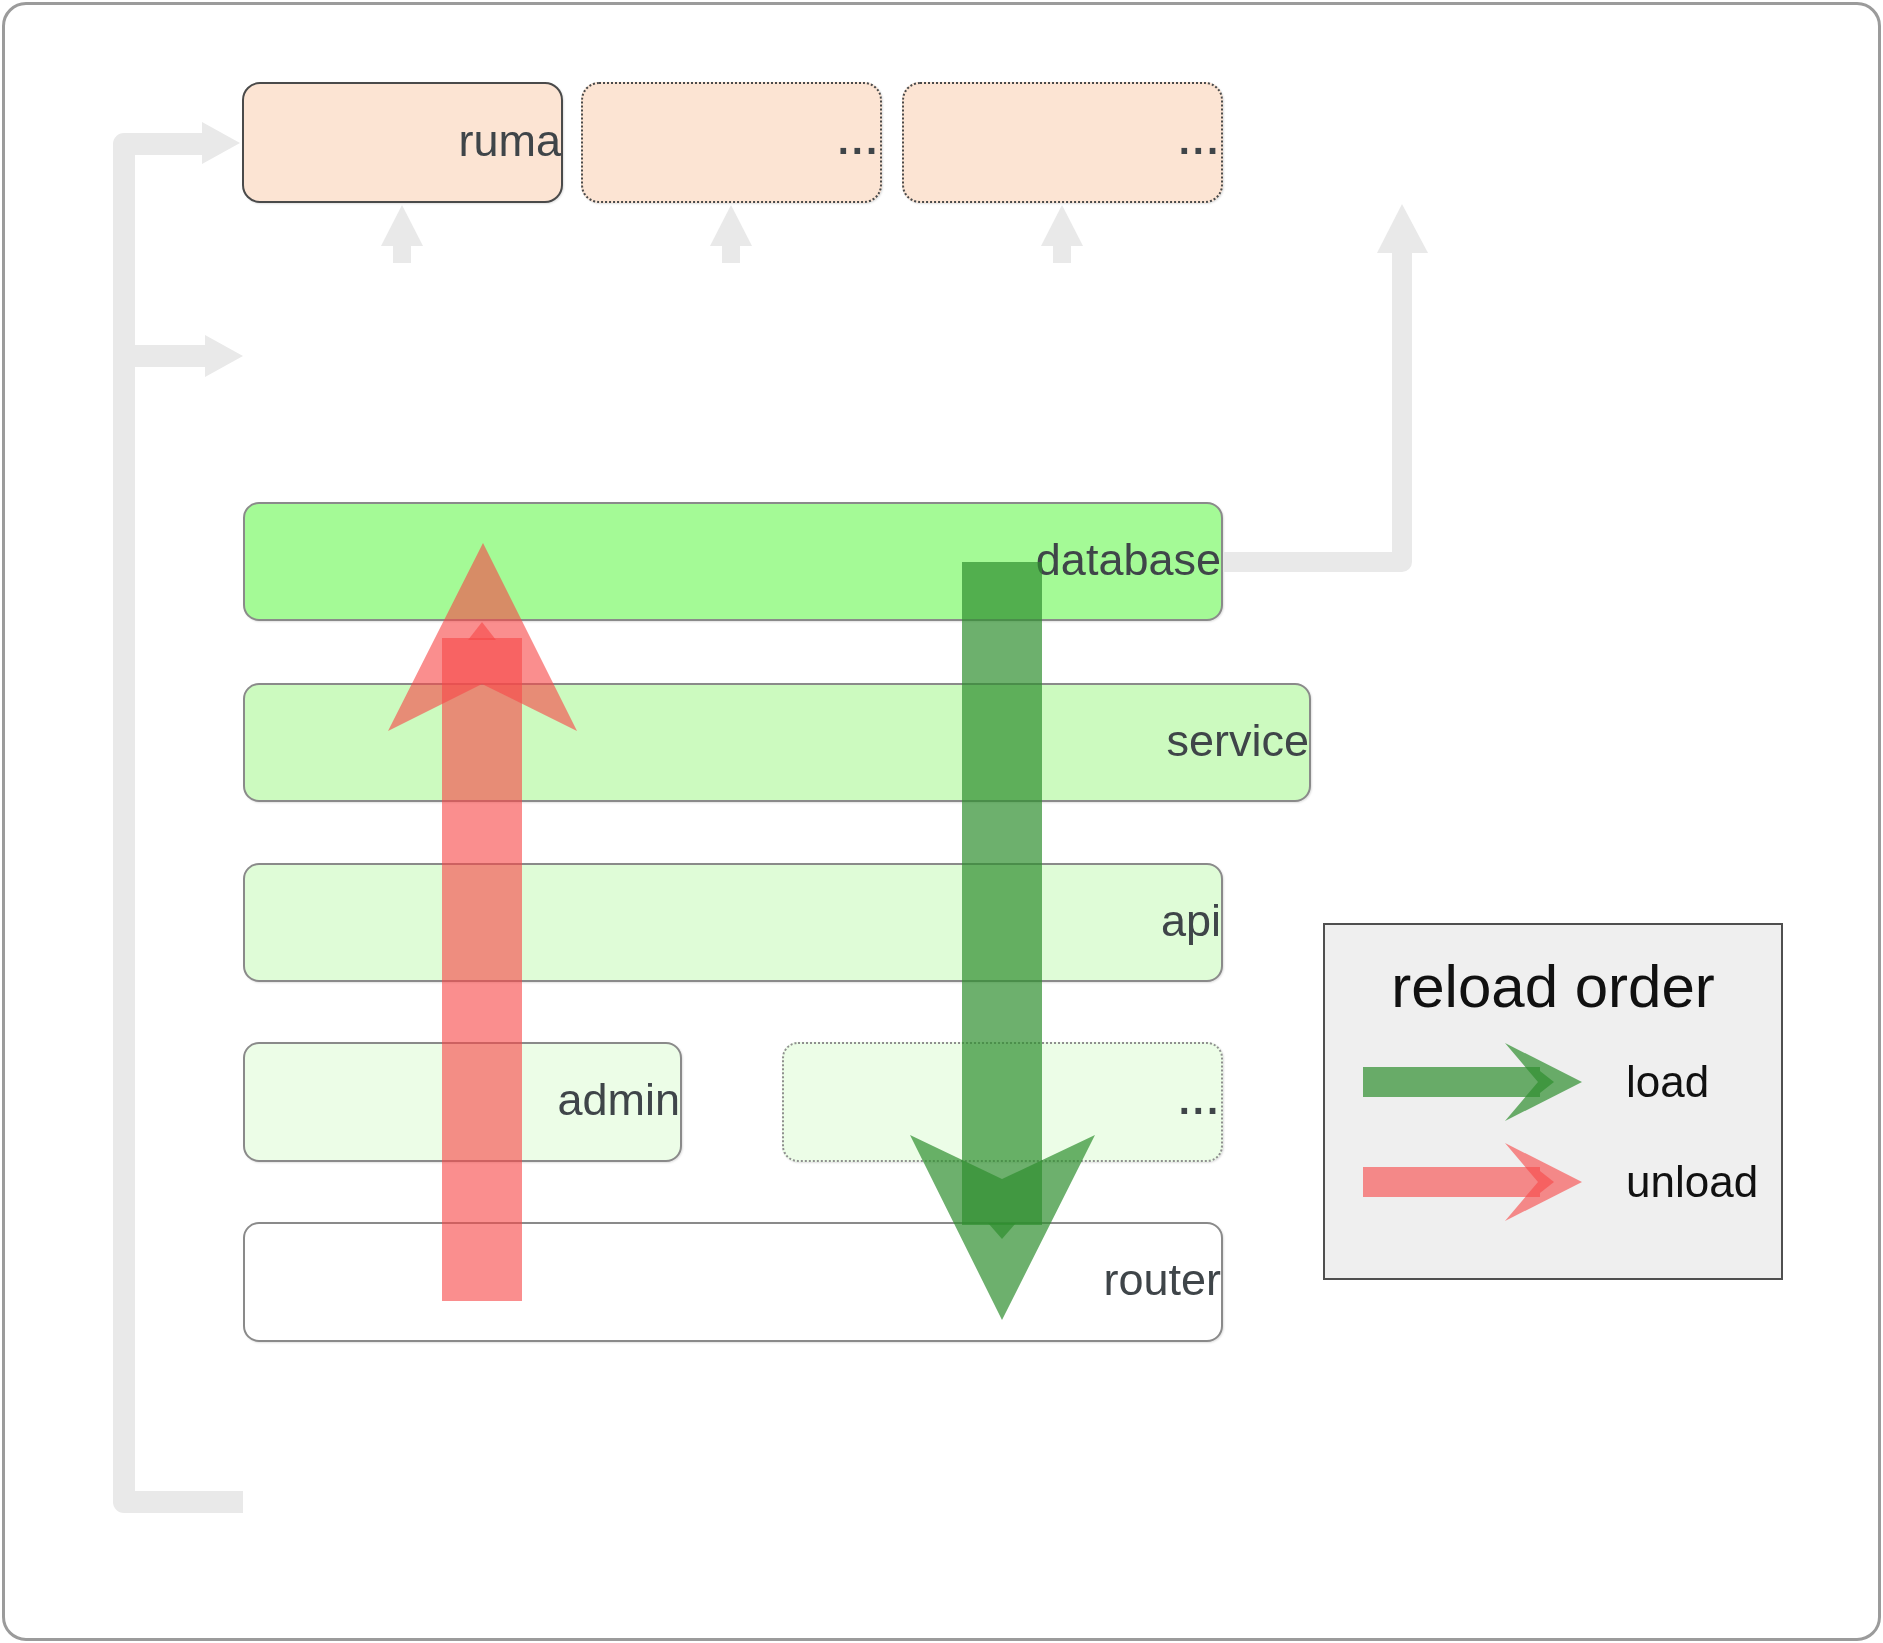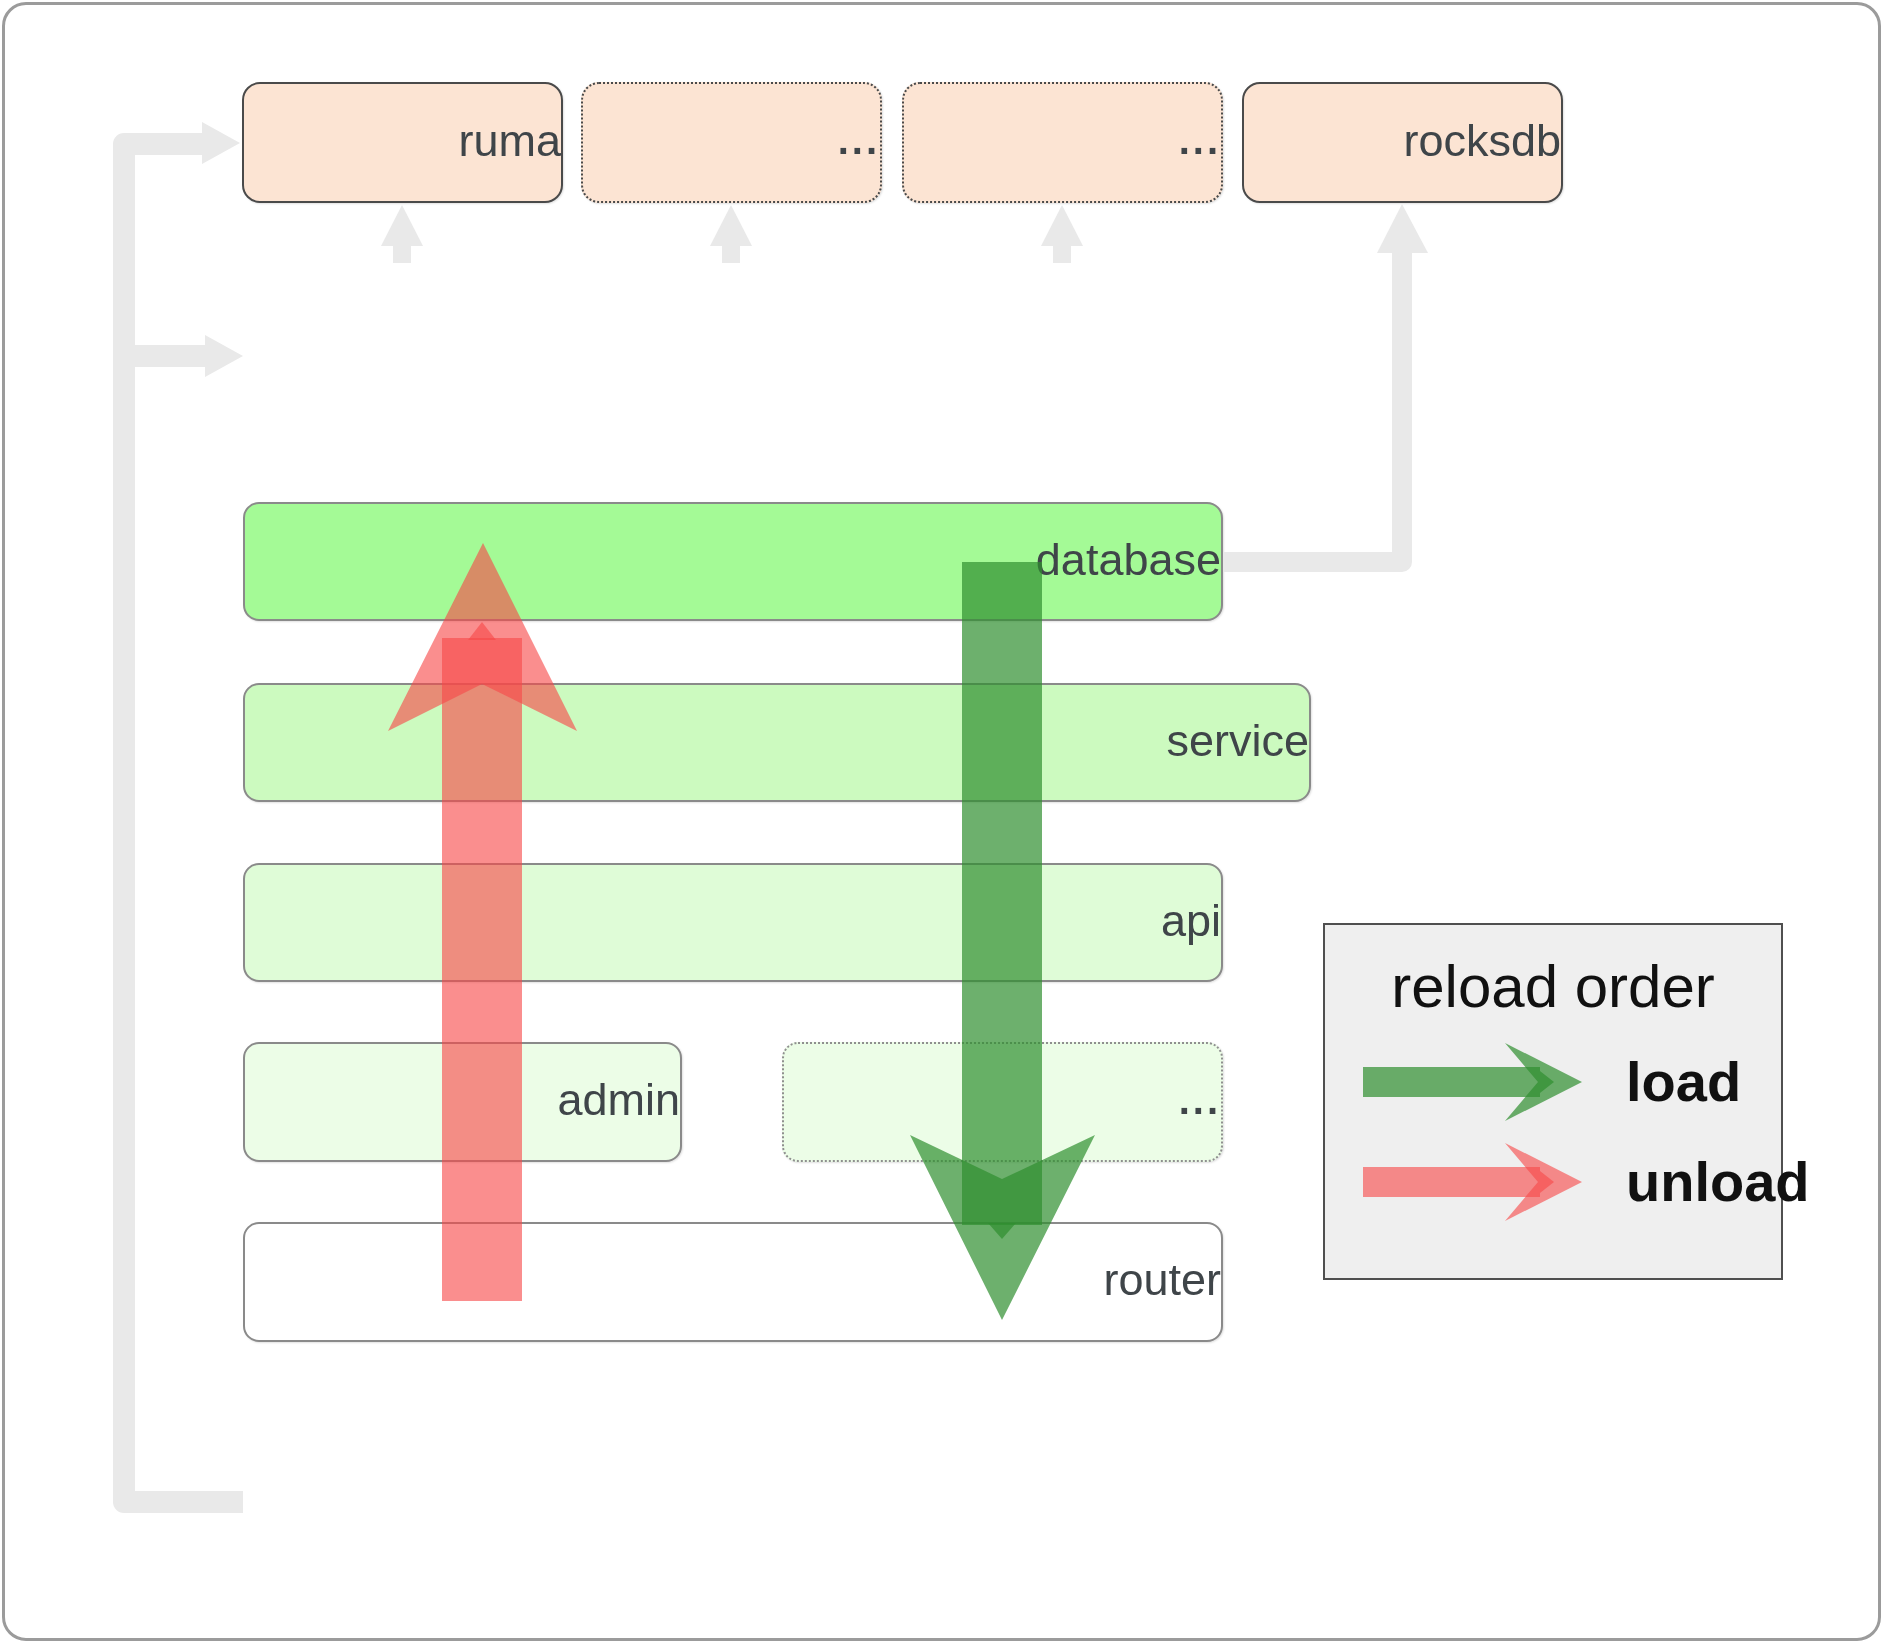--- a/index.html
+++ b/index.html
@@ -39,41 +39,38 @@
     border:3px solid #000;color:var(--conduwuit-text);font-weight:700;border-radius:18px;}
   .overlay{position:absolute;left:0;top:0;width:1883px;height:1643px;pointer-events:none;}
   .s-gray{stroke:var(--connector-gray);fill:none;stroke-linejoin:round;stroke-linecap:butt;}
   .f-gray{fill:var(--connector-gray);}
   .f-load{fill:var(--load-arrow);}
   .f-unload{fill:var(--unload-arrow);}
   #legend{position:absolute;left:1323px;top:923px;width:460px;height:357px;box-sizing:border-box;
     background:var(--legend-bg);border:2px solid var(--legend-border);}
   #legend-title{position:absolute;left:1323px;top:952px;width:460px;text-align:center;
     font-size:60px;color:var(--legend-text);}
-  .legend-item{position:absolute;font-size:56px;color:var(--legend-text);height:52px;line-height:52px;font-weight:bold;}
+  .legend-item{position:absolute;font-size:44px;color:var(--legend-text);height:52px;line-height:52px;}
   #legend-load{left:1626px;top:1056px;}
   #legend-unload{left:1626px;top:1156px;}
 </style>
 </head>
 <body>
 
 <div class="canvas">
   <div class="frame"></div>
 
   <div class="node" id="n-ruma">
     <span>ruma</span>
   </div>
   <div class="node dots" id="n-dots1">
     <span>...</span>
   </div>
   <div class="node dots" id="n-dots2">
     <span>...</span>
-  </div>
-  <div class="node" id="n-rocksdb">
-    <span>rocksdb</span>
   </div>
   <div class="node" id="n-database">
     <span>database</span>
   </div>
   <div class="node" id="n-service">
     <span>service</span>
   </div>
   <div class="node" id="n-api">
     <span>api</span>
   </div>

